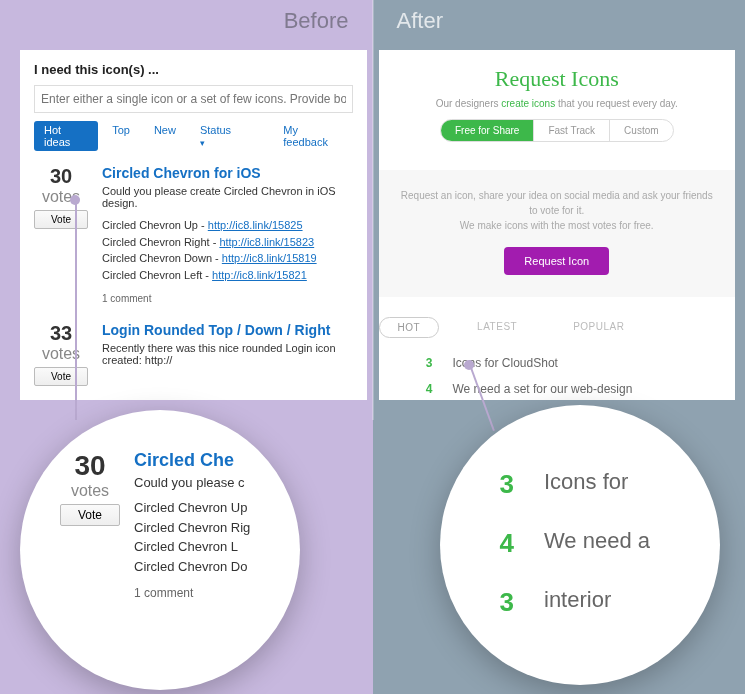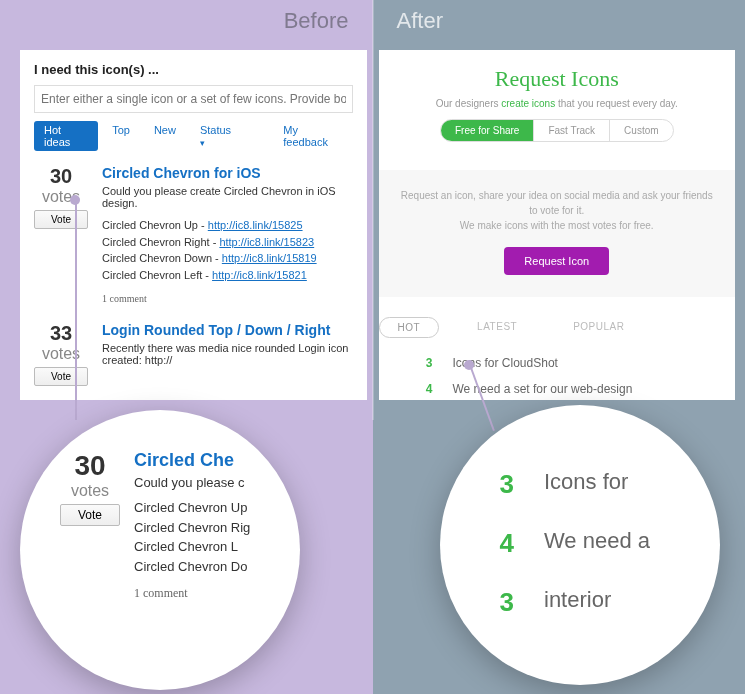--- a/index.html
+++ b/index.html
@@ -27,21 +27,21 @@
 .item-old { display: flex; gap: 14px; margin-bottom: 18px; }
 .vote-box { text-align: center; width: 54px; flex-shrink: 0; }
 .vote-num { font-size: 20px; font-weight: bold; color: #333; }
 .vote-txt { font-size: 16px; color: #888; }
 .vote-btn { width: 54px; font-size: 10px; padding: 3px 0; margin-top: 4px; border: 1px solid #bbb; background: linear-gradient(#fafafa,#eee); border-radius: 2px; cursor: pointer; }
 .item-body { flex: 1; }
 .item-title-old { color: #1570c4; font-weight: bold; font-size: 14px; margin-bottom: 4px; }
 .item-desc { font-size: 11px; color: #333; margin-bottom: 8px; }
 .link-line { font-size: 11px; color: #333; line-height: 1.5; }
 .link-line a { color: #1570c4; text-decoration: underline; }
-.comment-cnt { font-size: 10px; color: #666; margin-top: 10px; font-family: Liberation Serif, serif; }
+.comment-cnt { font-size: 10px; color: #666; margin-top: 10px; }
 
 .after-head { padding: 16px 0 14px; }
 .after-title { color: #3db84a; font-size: 22px; font-family: Georgia, serif; font-weight: normal; }
 .after-sub { font-size: 10px; color: #999; margin-top: 6px; }
 .after-sub a { color: #3db84a; text-decoration: none; }
 .seg-row { display: inline-flex; margin: 10px 0 14px; border: 1px solid #ddd; border-radius: 14px; overflow: hidden; font-size: 10px; }
 .seg { padding: 5px 14px; color: #999; }
 .seg.active { background: #3db84a; color: #fff; }
 .seg + .seg { border-left: 1px solid #ddd; }
 .grey-block { background: #f7f7f7; padding: 18px 20px 22px; }
@@ -112,21 +112,21 @@
       </div>
 
       <div class="item-old">
         <div class="vote-box">
           <div class="vote-num">33</div>
           <div class="vote-txt">votes</div>
           <button class="vote-btn">Vote</button>
         </div>
         <div class="item-body">
           <div class="item-title-old">Login Rounded Top / Down / Right</div>
-          <div class="item-desc"><span>Recently there was media nice rounded Login icon created: http://</span></div>
+          <div class="item-desc"><span>Recently there was this nice rounded Login icon created: http://</span></div>
         </div>
       </div>
     </div>
   </div>
 
   <div class="side after">
     <div class="side-label">After</div>
     <div class="panel">
       <div class="after-head">
         <div class="after-title">Request Icons</div>

